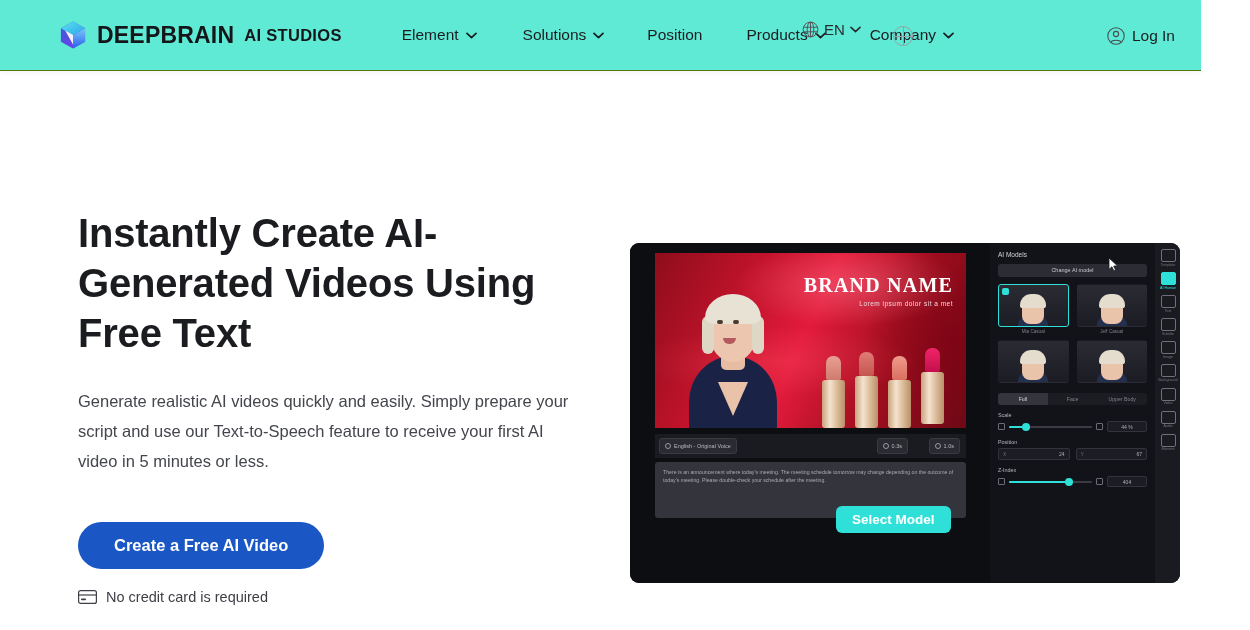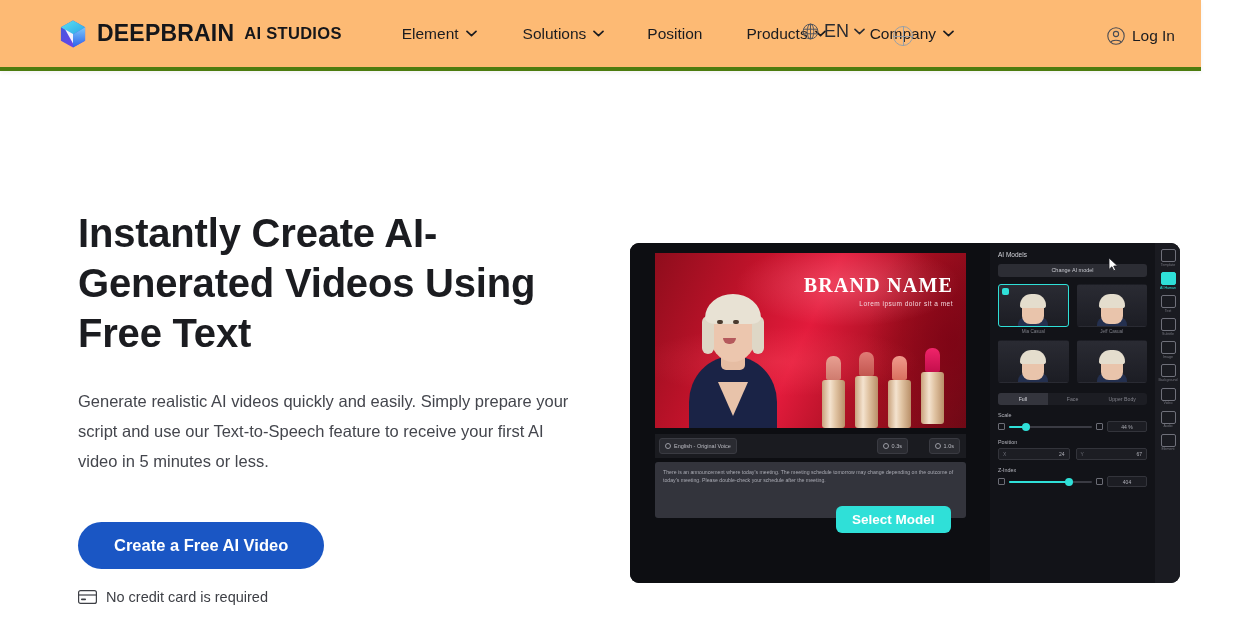--- a/index.html
+++ b/index.html
@@ -8,22 +8,22 @@
     background: #ffffff;
     font-family: "Liberation Sans", sans-serif;
     overflow: hidden;
   }
   .page { position: relative; width: 1250px; height: 630px; background: #fff; }
 
   
   .header {
     position: absolute; top: 0; left: 0;
     width: 1201px; height: 71px;
-    background: #fdba74;
-    border-bottom: 4px solid #4d7c0f;
+    background: #5eead4;
+    border-bottom: 1px solid #4d7c0f;
     box-shadow: 0 2px 4px rgba(0,0,0,0.05);
     display: flex; align-items: center;
     z-index: 20;
   }
   .brand { display: flex; align-items: center; gap: 9px; margin-left: 58px; }
   .brand-logo { width: 30px; height: 30px; flex: 0 0 30px; position: relative; }
   .brand-name {
     font-size: 23px; font-weight: 700; letter-spacing: 0.2px; color: #15161a;
     line-height: 1;
   }
@@ -45,21 +45,21 @@
   }
   .chev svg { display: block; }
 
   .header-right {
     position: absolute; right: 0; top: 0; height: 71px;
     display: flex; align-items: center;
   }
   .lang {
     position: absolute; left: -305px; top: 21px;
     display: flex; align-items: center; gap: 5px;
-    font-size: 18px; color: #2b2c31; cursor: pointer;
+    font-size: 15px; color: #2b2c31; cursor: pointer;
   }
   .globe { width: 17px; height: 17px; flex: 0 0 17px; }
   .login {
     display: flex; align-items: center; gap: 7px;
     font-size: 15.5px; color: #1b1c20; cursor: pointer; margin-right: 26px;
   }
   .login-ic { width: 18px; height: 18px; flex: 0 0 18px; }
   .cta-sales {
     background: #1a56c4; color: #ffffff; border: none; border-radius: 22px;
     font-size: 15px; font-weight: 700; letter-spacing: .1px;

